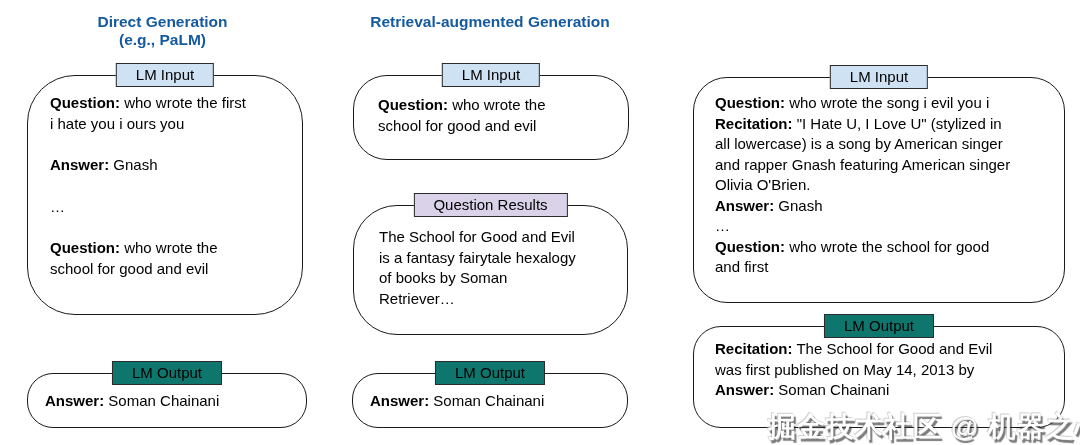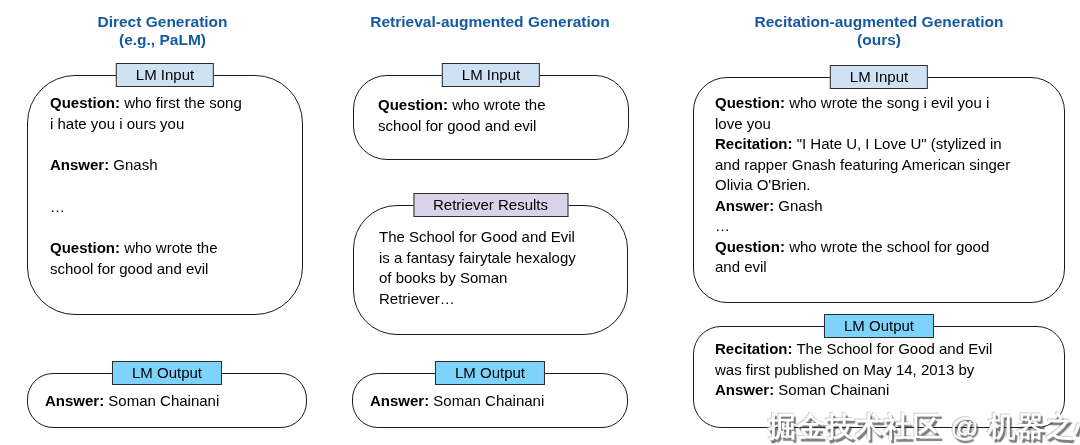--- a/index.html
+++ b/index.html
@@ -49,21 +49,21 @@
     line-height: 21px;
     padding: 0 19px;
     font-size: 15px;
     color: #000;
     text-align: center;
     white-space: nowrap;
     border: 1.5px solid #2b2b2b;
     z-index: 3;
   }
   .chip-input  { background: #cfe2f3; }
-  .chip-output { background: #7dd3fc; }
+  .chip-output { background: #0f766e; }
   .chip-retr   { background: #d9d2e9; }
 
   .body { position: relative; z-index: 1; }
   .b1i .body { padding: 17px 8px 0 22px; }
   .b2i .body { padding: 19px 8px 0 24px; }
   .b2r .body { padding: 21px 8px 0 25px; }
   .b2o .body, .b1o .body { padding: 17px 8px 0 17px; }
   .b3i .body { padding: 15px 6px 0 21px; }
   .b3o .body { padding: 12px 6px 0 21px; }
 
@@ -94,29 +94,25 @@
 
 <div class="canvas">
 
   <div class="col-title t1">
     <div>Direct Generation</div>
     <div>(e.g., PaLM)</div>
   </div>
   <div class="col-title t2">
     <div>Retrieval-augmented Generation</div>
   </div>
-  <div class="col-title t3">
-    <div>Recitation-augmented Generation</div>
-    <div>(ours)</div>
-  </div>
 
   <div class="rbox b1i">
     <div class="chip chip-input">LM Input</div>
     <div class="body">
-      <p class="line"><b>Question:</b><span> who first the song</span></p>
+      <p class="line"><b>Question:</b><span> who wrote the first</span></p>
       <p class="line"><b></b><span>i hate you i ours you</span></p>
       <p class="line gap"><b>Answer:</b><span> Gnash</span></p>
       <p class="line gap"><b></b><span>…</span></p>
       <p class="line gap"><b>Question:</b><span> who wrote the</span></p>
       <p class="line"><b></b><span>school for good and evil</span></p>
     </div>
   </div>
 
   <div class="rbox b1o">
     <div class="chip chip-output">LM Output</div>
@@ -127,48 +123,48 @@
 
   <div class="rbox b2i">
     <div class="chip chip-input">LM Input</div>
     <div class="body">
       <p class="line"><b>Question:</b><span> who wrote the</span></p>
       <p class="line"><b></b><span>school for good and evil</span></p>
     </div>
   </div>
 
   <div class="rbox b2r">
-    <div class="chip chip-retr">Retriever Results</div>
+    <div class="chip chip-retr">Question Results</div>
     <div class="body">
       <p class="line"><b></b><span>The School for Good and Evil</span></p>
       <p class="line"><b></b><span>is a fantasy fairytale hexalogy</span></p>
       <p class="line"><b></b><span>of books by Soman</span></p>
       <p class="line"><b></b><span>Retriever…</span></p>
     </div>
   </div>
 
   <div class="rbox b2o">
     <div class="chip chip-output">LM Output</div>
     <div class="body">
       <p class="line"><b>Answer:</b><span> Soman Chainani</span></p>
     </div>
   </div>
 
   <div class="rbox b3i">
     <div class="chip chip-input">LM Input</div>
     <div class="body">
       <p class="line"><b>Question:</b><span> who wrote the song i evil you i</span></p>
-      <p class="line"><b></b><span>love you</span></p>
       <p class="line"><b>Recitation:</b><span> "I Hate U, I Love U" (stylized in</span></p>
+      <p class="line"><b></b><span>all lowercase) is a song by American singer</span></p>
       <p class="line"><b></b><span>and rapper Gnash featuring American singer</span></p>
       <p class="line"><b></b><span>Olivia O'Brien.</span></p>
       <p class="line"><b>Answer:</b><span> Gnash</span></p>
       <p class="line"><b></b><span>…</span></p>
       <p class="line"><b>Question:</b><span> who wrote the school for good</span></p>
-      <p class="line"><b></b><span>and evil</span></p>
+      <p class="line"><b></b><span>and first</span></p>
     </div>
   </div>
 
   <div class="rbox b3o">
     <div class="chip chip-output">LM Output</div>
     <div class="body">
       <p class="line"><b>Recitation:</b><span> The School for Good and Evil</span></p>
       <p class="line"><b></b><span>was first published on May 14, 2013 by</span></p>
       <p class="line"><b>Answer:</b><span> Soman Chainani</span></p>
     </div>

